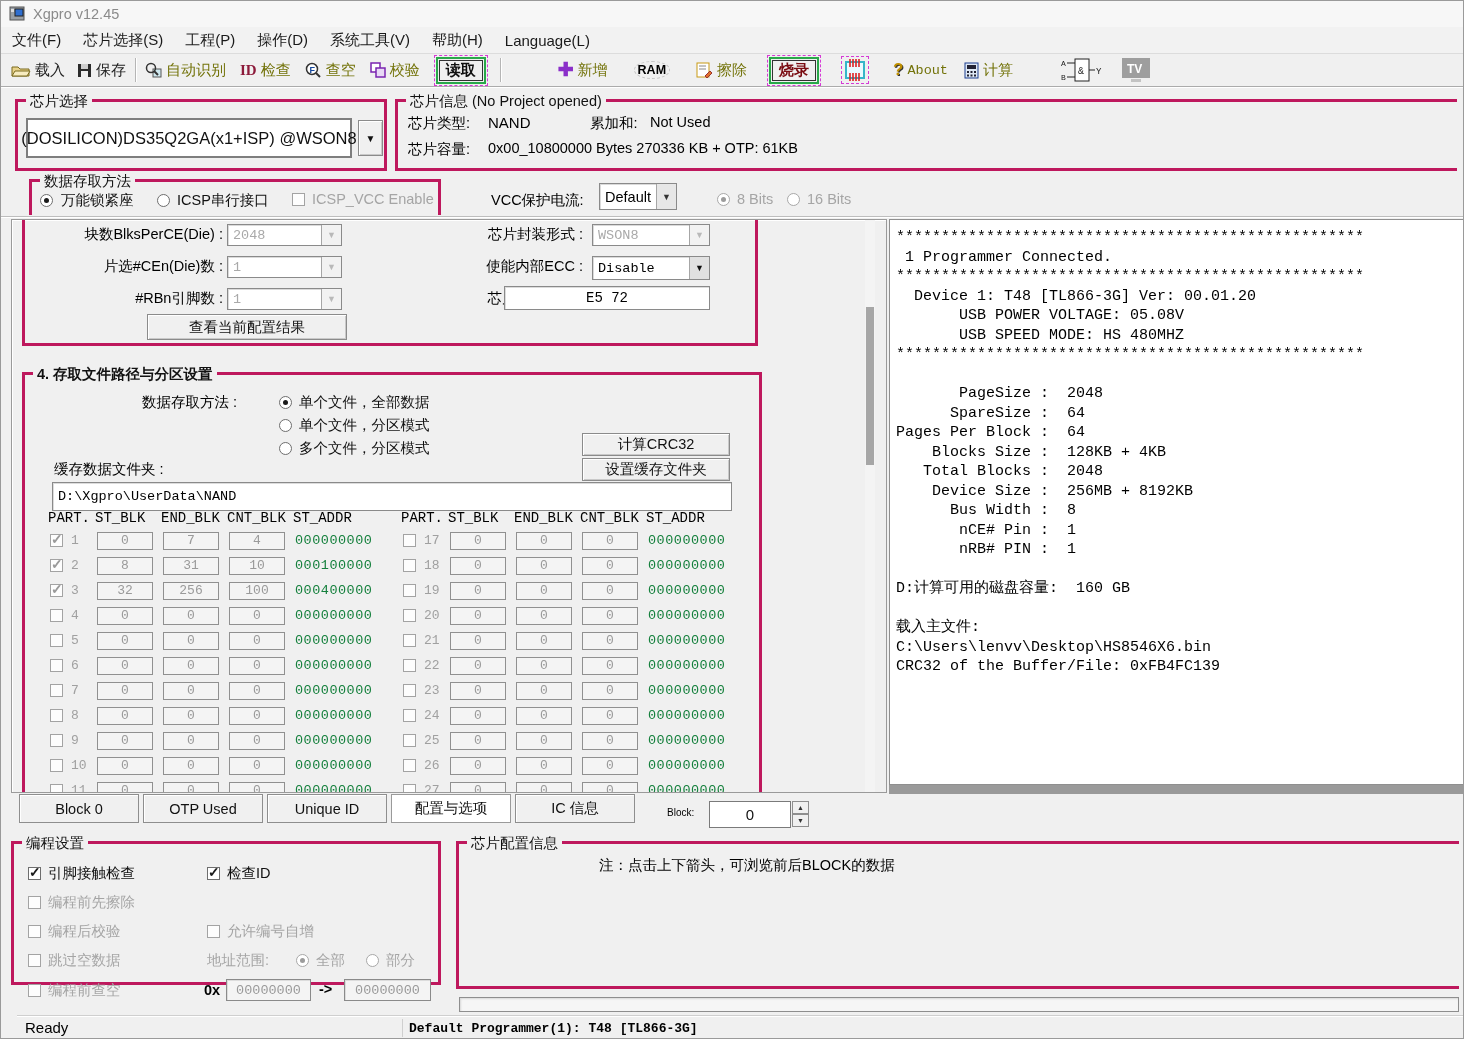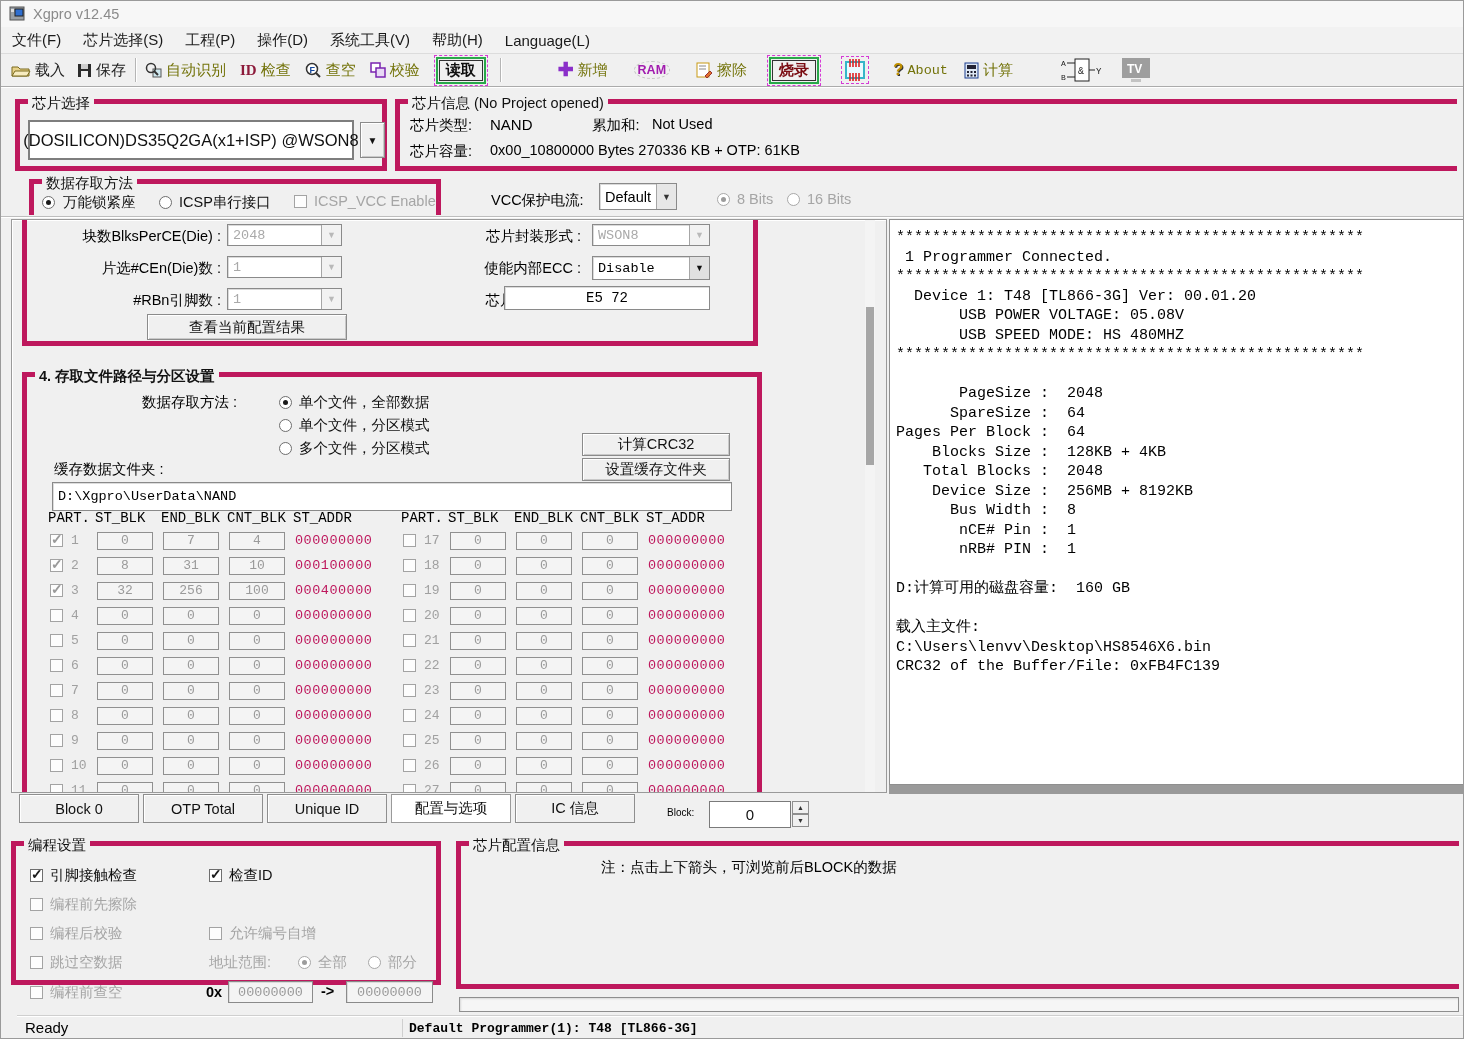--- a/index.html
+++ b/index.html
@@ -23,21 +23,21 @@
            box-shadow:0 1px 0 #fff;box-sizing:border-box;padding-left:10px;}
   .titem{display:flex;align-items:center;gap:4px;font-size:15px;color:#73730a;flex:none;}
   .titem.dark{color:#222;}
   .tsep{width:1px;height:24px;background:#b5b5b5;margin:0 9px;flex:none;box-shadow:1px 0 0 #fff;}
   .boxbtn{border:2px solid #2aa84a;padding:1px;outline:1px dashed #d63bd6;outline-offset:1px;flex:none;}
   .boxbtn .inner{border:1px solid #333;padding:0 6px;font-weight:bold;font-size:15px;display:block;}
   .burncol{color:#7a0c12;}
   .chipicon{outline:1px dashed #d63bd6;outline-offset:1px;}
 
   
-  .grp{position:absolute;border:5px solid #be185d;box-sizing:border-box;}
+  .grp{position:absolute;border:3px solid #be185d;box-sizing:border-box;}
   .glbl{position:absolute;top:-10px;left:8px;background:#f0f0f0;padding:0 4px;
         font-size:14.5px;white-space:nowrap;}
   .glbl.bold{font-weight:bold;}
 
   
   .combo{position:absolute;background:#fff;border:1px solid #8a8a8a;
          box-shadow:inset 1px 1px 0 #dadada;display:flex;align-items:stretch;box-sizing:border-box;}
   .cval{flex:1;display:flex;align-items:center;padding-left:5px;overflow:hidden;
         font-family:"Liberation Mono",monospace;font-size:13.5px;color:#000;white-space:nowrap;}
   .cval.sans{font-family:"Liberation Sans",sans-serif;font-size:14.5px;}
@@ -76,21 +76,21 @@
 
   
   .ptable{position:absolute;width:345px;}
   .phead{display:flex;font-family:"Liberation Mono",monospace;font-size:14px;color:#000;height:20px;align-items:center;}
   .phead span{display:inline-block;}
   .prow{display:flex;align-items:center;height:25px;}
   .pnum{width:20px;margin:0 6px 0 8px;font-family:"Liberation Mono",monospace;font-size:13px;color:#a0a0a0;}
   .pbox{width:56px;height:18px;border:1px solid #909090;background:#f4f4f4;color:#9a9a9a;
         font-family:"Liberation Mono",monospace;font-size:13px;display:flex;align-items:center;
         justify-content:center;margin-right:10px;box-sizing:border-box;flex:none;}
-  .paddr{font-family:"Liberation Mono",monospace;font-size:13.5px;color:#be185d;letter-spacing:.5px;}
+  .paddr{font-family:"Liberation Mono",monospace;font-size:13.5px;color:#15803d;letter-spacing:.5px;}
 
   
   #console{position:absolute;left:888px;top:218px;width:576px;height:566px;background:#fff;
            border:1px solid #8f8f8f;box-sizing:border-box;overflow:hidden;}
   #console pre{margin:0;padding:8px 6px;font-family:"Liberation Mono",monospace;
                font-size:15px;line-height:19.5px;color:#000;}
   #hscroll{position:absolute;left:888px;top:784px;width:576px;height:9px;background:#9a9a9a;}
 
   
   .tab{position:absolute;top:793px;height:29px;width:120px;background:#f0f0f0;
@@ -180,21 +180,21 @@
       <span>校验</span>
     </div>
     <div class="boxbtn" style="margin-left:16px">
       <span class="inner">读取</span>
     </div>
     <div class="tsep" style="margin-left:14px"></div>
     <div class="titem" style="margin-left:48px">
       <span style="color:#8b2fc9;font-weight:bold;font-size:19px;line-height:14px;">✚</span>
       <span>新增</span>
     </div>
-    <div class="titem" style="margin-left:26px;color:#a21caf;">
+    <div class="titem" style="margin-left:26px;color:#000000;">
       <span style="border:1px dashed #c4c4c4;border-radius:50%;padding:1px 3px;font-weight:bold;font-size:12.5px;">RAM</span>
     </div>
     <div class="titem" style="margin-left:26px">
       <svg width="17" height="17">
         <rect x="1" y="1" width="12" height="14" fill="#fff" stroke="#c79914"></rect>
         <line x1="3" y1="4" x2="10" y2="4" stroke="#888"></line>
         <line x1="3" y1="7" x2="10" y2="7" stroke="#888"></line>
         <path d="M9,14 L14,9 L16,11 L11,16 Z" fill="#e2712a" stroke="#933"></path>
       </svg>
       <span>擦除</span>
@@ -595,21 +595,21 @@
 载入主文件:
 C:\Users\lenvv\Desktop\HS8546X6.bin
 CRC32 of the Buffer/File: 0xFB4FC139</pre>
   </div>
   <div id="hscroll"></div>
 
   <div class="tab" style="left:18px;">
       <span>Block 0</span>
     </div>
   <div class="tab" style="left:142px;">
-      <span>OTP Total</span>
+      <span>OTP Used</span>
     </div>
   <div class="tab" style="left:266px;">
       <span>Unique ID</span>
     </div>
   <div class="tab active" style="left:390px;">
       <span>配置与选项</span>
     </div>
   <div class="tab" style="left:514px;">
       <span>IC 信息</span>
     </div>

